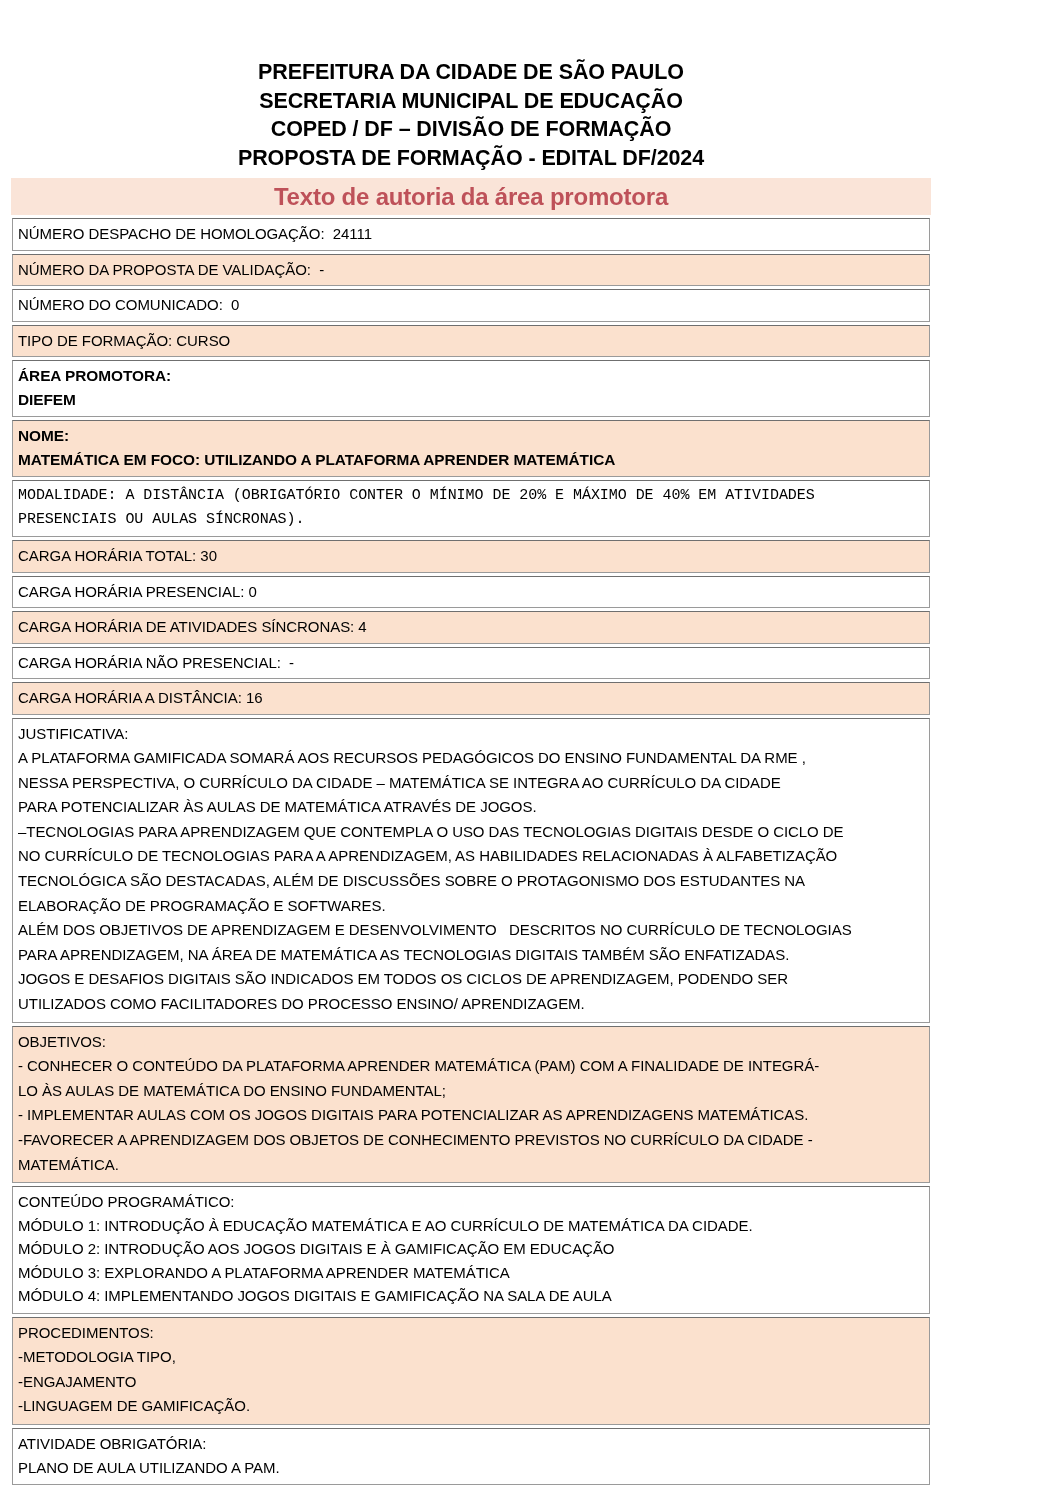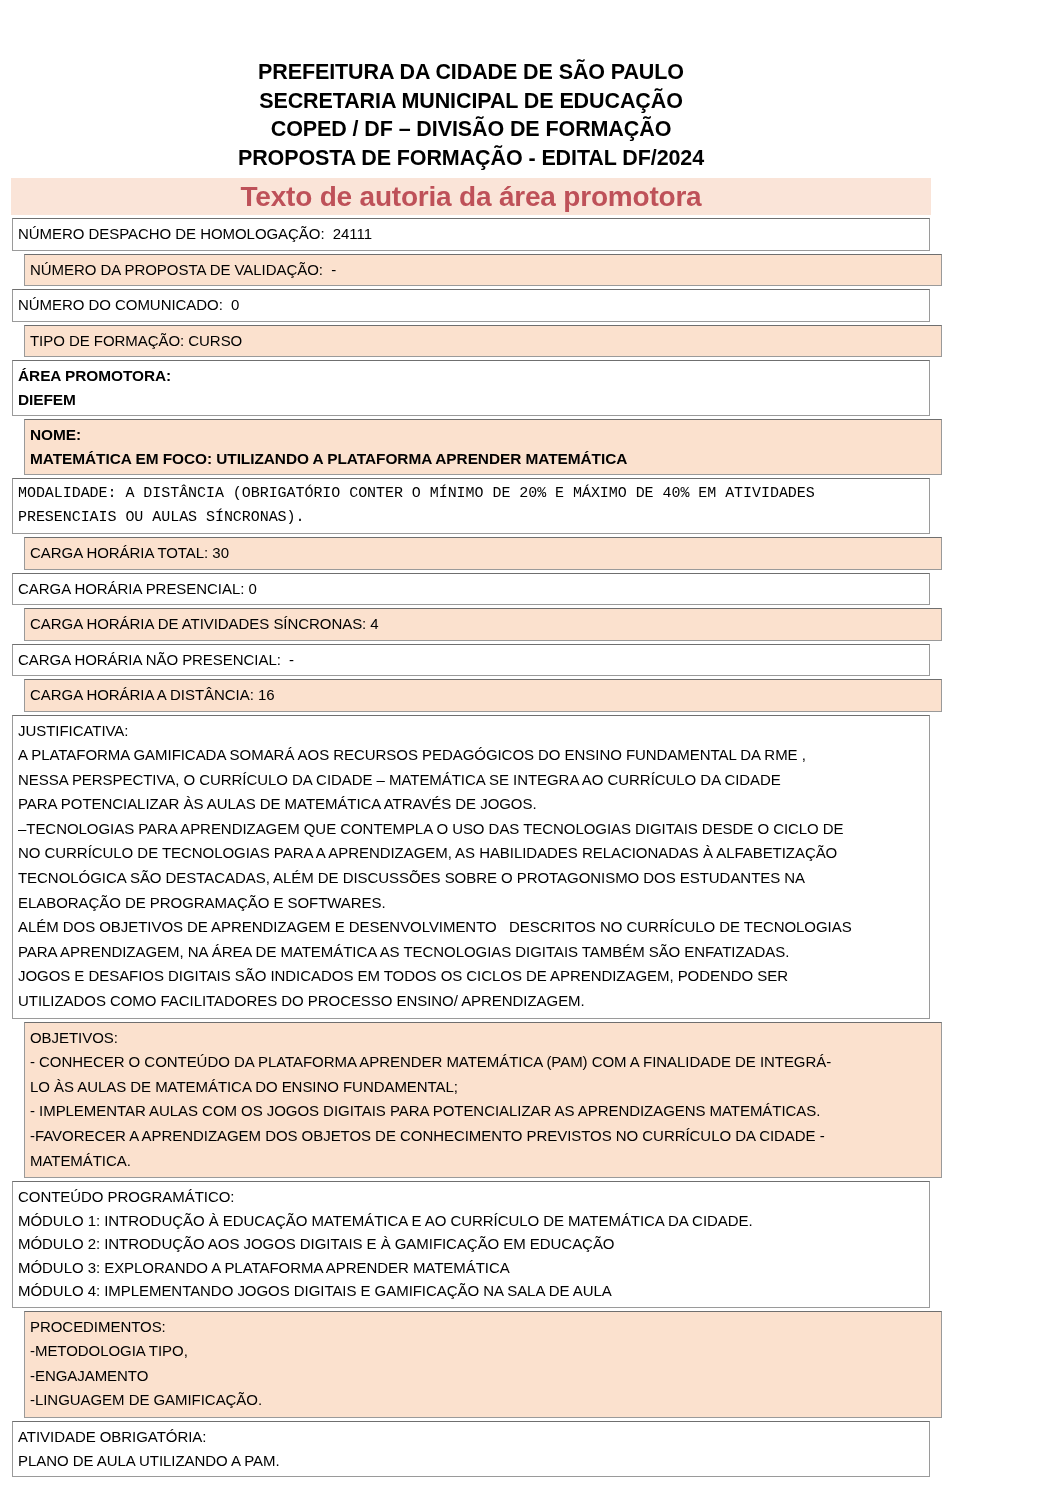--- a/index.html
+++ b/index.html
@@ -36,21 +36,21 @@
     white-space: nowrap;
   }
 
   
   .banner {
     margin: 6px auto 0 auto;
     width: 920px;
     height: 37px;
     background: #FAE4D8;
     color: #BE5159;
-    font-size: 28px;
+    font-size: 24px;
     font-weight: bold;
     line-height: 37px;
     text-align: center;
     letter-spacing: -0.2px;
   }
 
   
   .tbl {
     margin: 3px auto 0 auto;
     width: 918px;
@@ -63,24 +63,24 @@
     width: 918px;
     border: 1px solid #9a9a9a;
     border-top-color: #6f6f6f;
     margin-bottom: 3px;
     padding: 3px 5px 4px 5px;
     background: #ffffff;
     font-size: 15px;
     line-height: 23.5px;
     letter-spacing: -0.05px;
   }
-  .row.shaded { background: #FBE1CE; margin-left: 12px; }
+  .row.shaded { background: #FBE1CE; }
   .row.bold   { font-weight: bold; font-size: 15.4px; }
   .row .ln { display: block; white-space: pre-wrap; }
-  .row.tall { }
+  .row.tall { padding-bottom: 5px; }
 
   
   .row.r-modalidade { margin-bottom: 3px; font-family: Liberation Mono, monospace; }
   .row.r-justificativa { line-height: 24.6px; }
   .row.r-objetivos { line-height: 24.6px; }
   .row.r-procedimentos { line-height: 24.6px; }
 </style>
 </head>
 <body>
 

